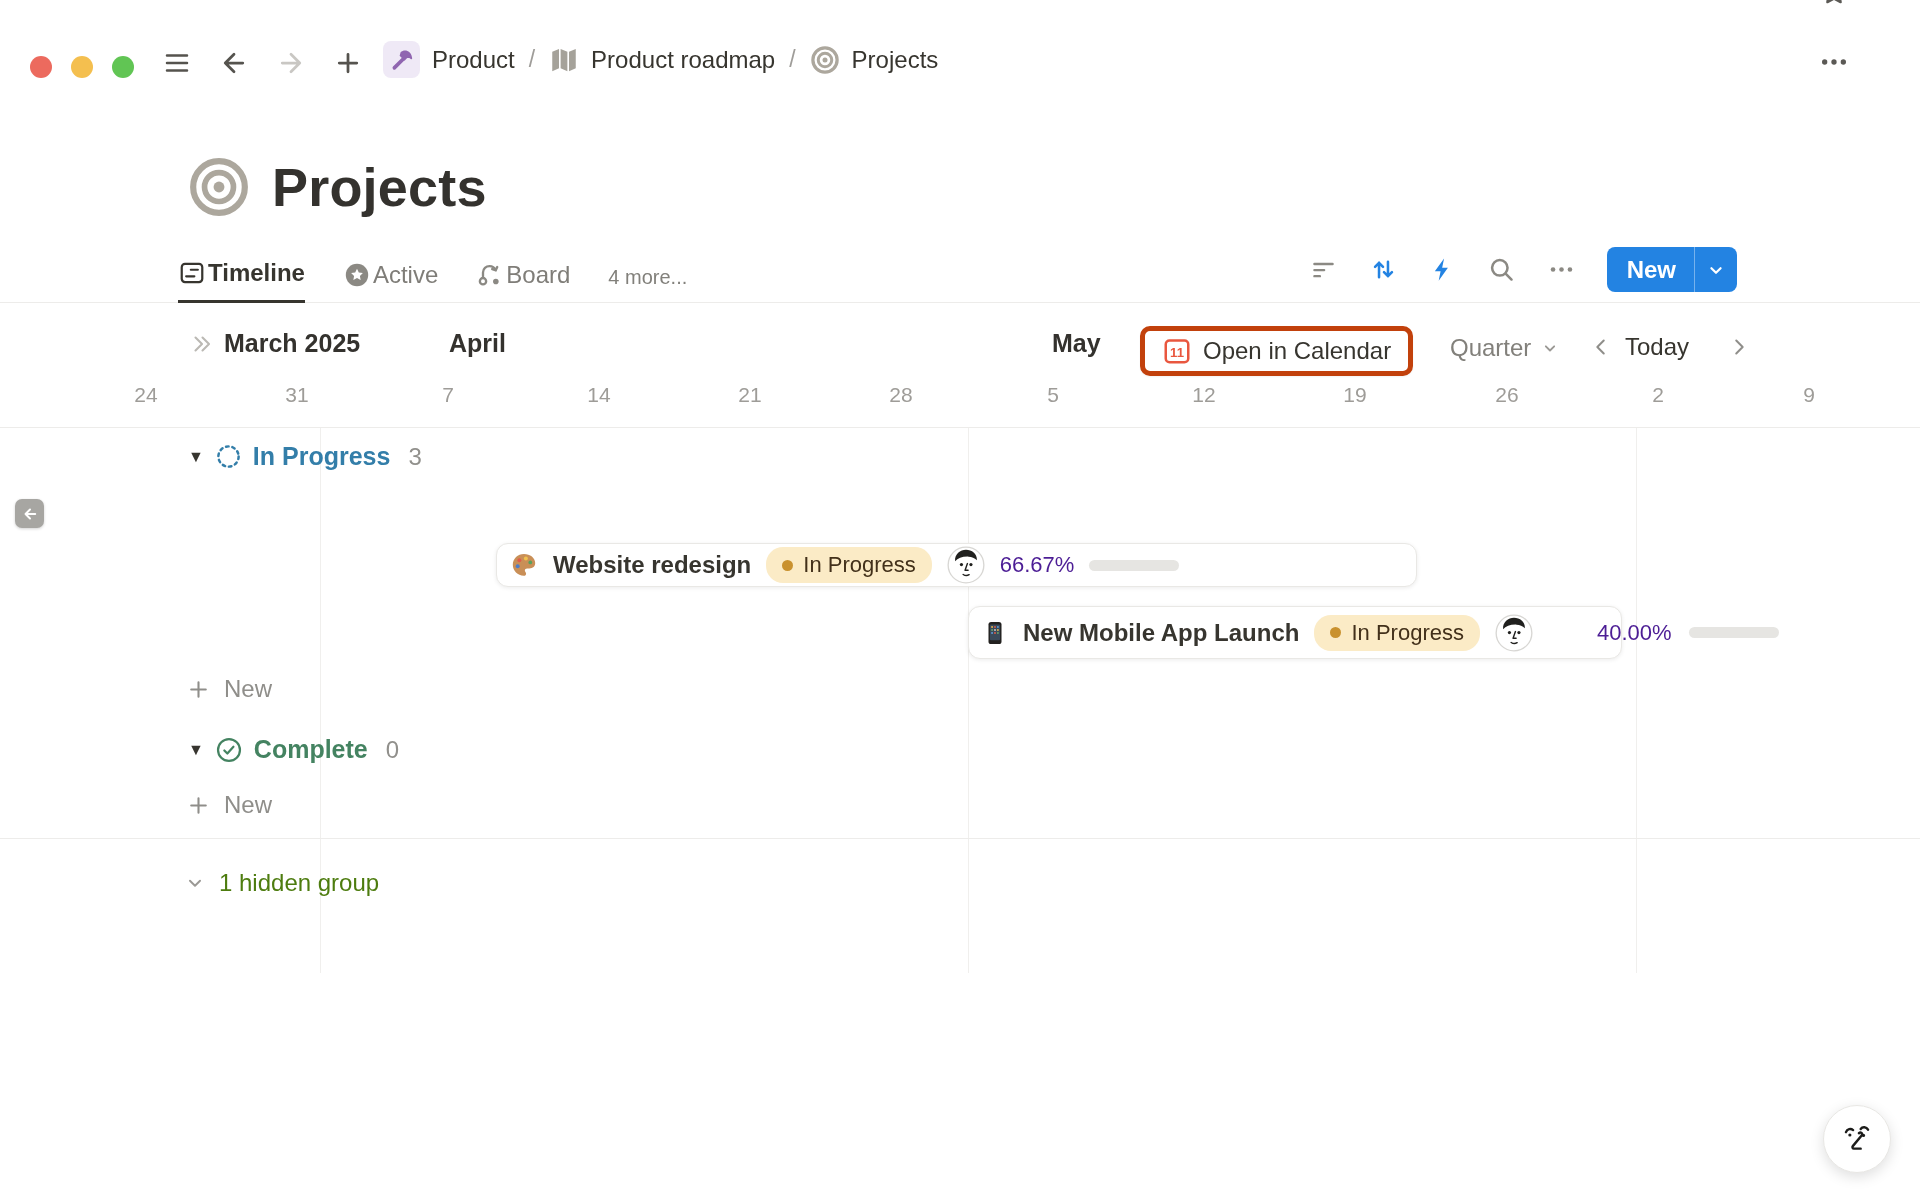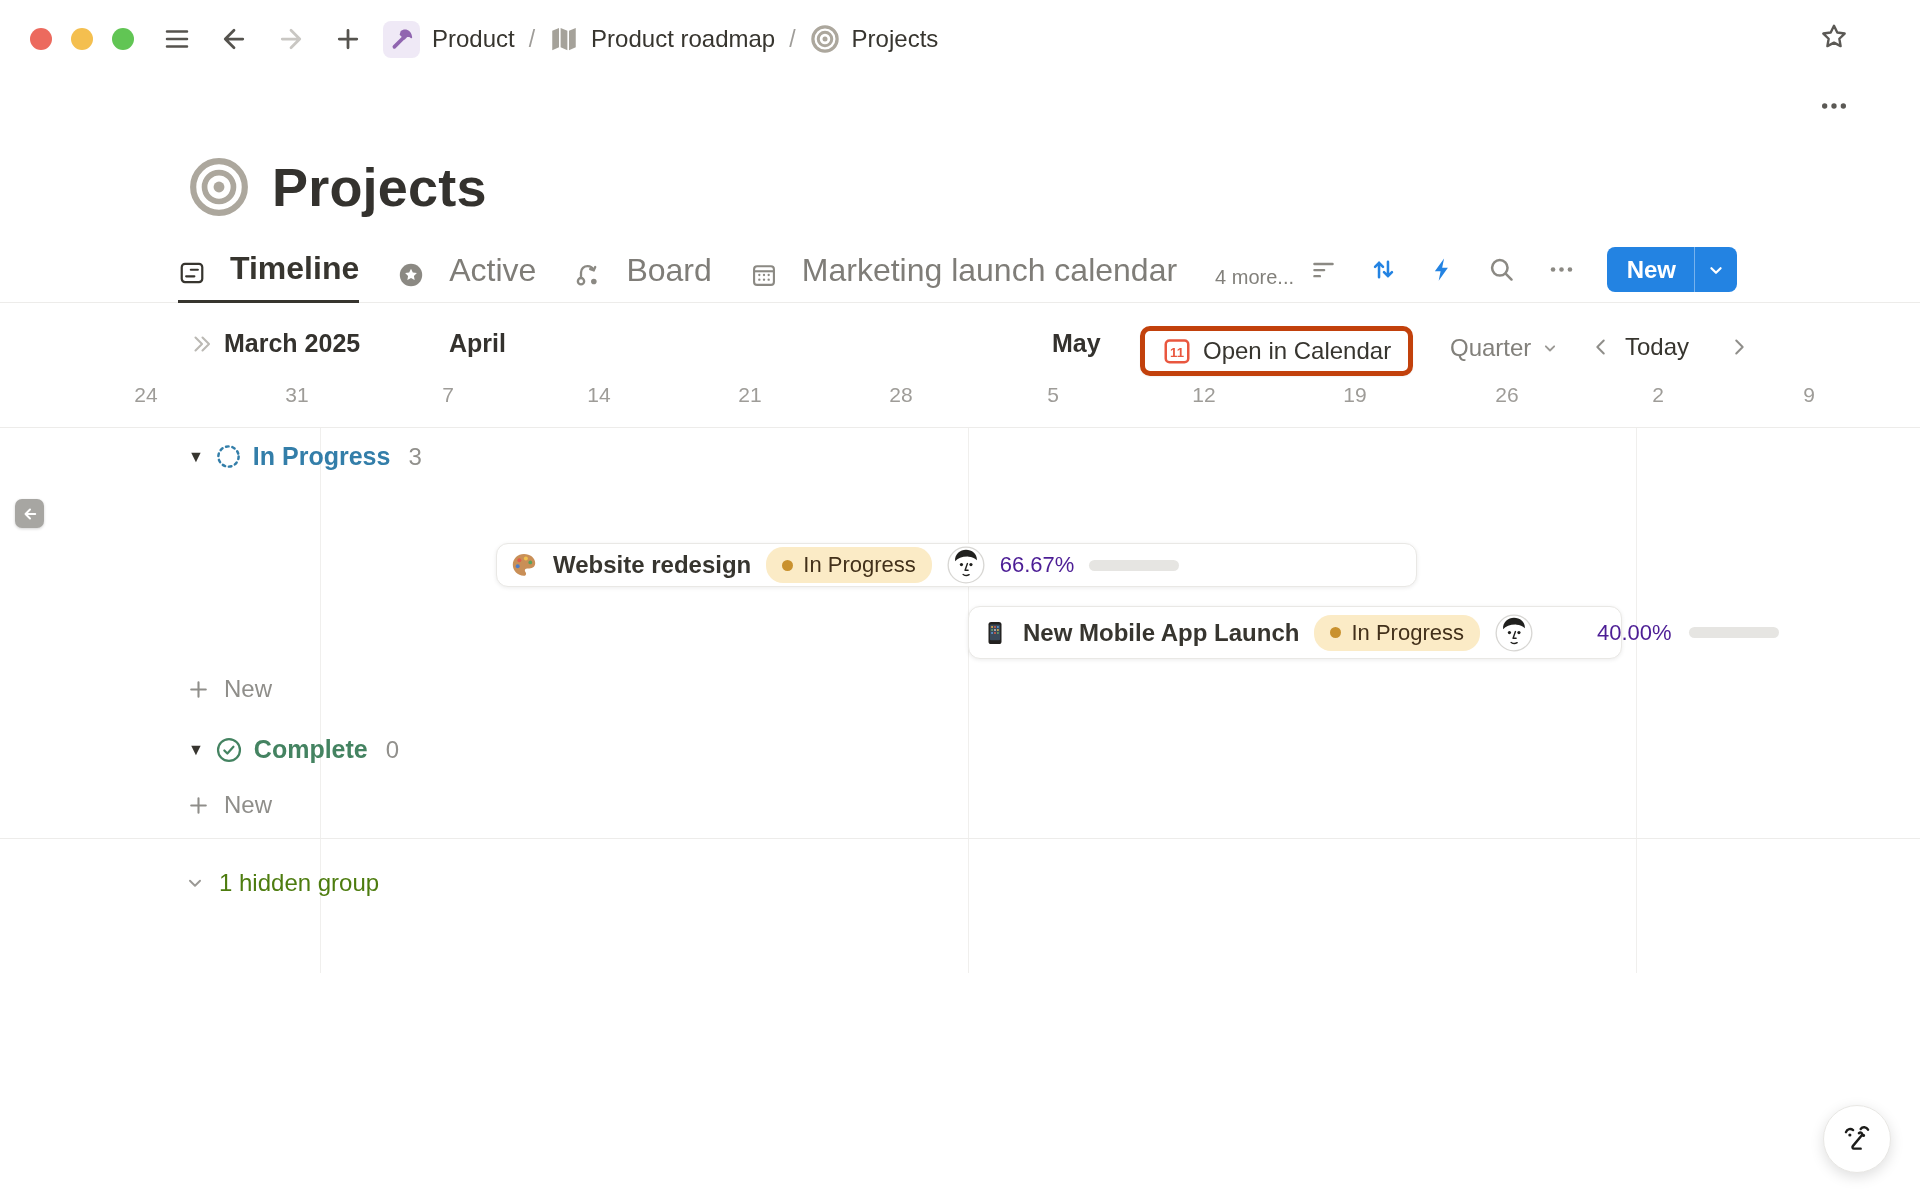--- a/index.html
+++ b/index.html
@@ -5,41 +5,41 @@
   * { margin:0; padding:0; box-sizing:border-box; }
   html,body { width:1920px; height:1200px; overflow:hidden; }
   body {
     background:#fff;
     font-family:"Liberation Sans","DejaVu Sans",sans-serif;
     color:#37352F;
   }
   svg { display:block; }
 
   
-  .titlebar { display:flex; align-items:center; height:78px; padding:0 54px 0 30px; }
+  .titlebar { display:flex; align-items:flex-end; height:78px; padding:0 54px 0 30px; }
   .lights { display:flex; gap:19px; margin-right:28px; }
   .light { width:22px; height:22px; border-radius:50%; }
   .light.red { background:#EC6A5E; }
   .light.yellow { background:#F4BF4F; }
   .light.green { background:#61C554; }
   .tb-icons { display:flex; align-items:center; gap:27px; margin-right:20px; }
   .crumbs { display:flex; align-items:center; gap:13px; font-size:24px; color:#37352F; }
   .crumb { display:flex; align-items:center; gap:12px; cursor:pointer; }
   .chip { width:37px; height:37px; border-radius:8px; background:#EFE9F6; display:flex; align-items:center; justify-content:center; }
   .sep { color:#9F9D99; font-size:23px; padding:0 1px; }
   .tb-right { margin-left:auto; display:flex; align-items:center; gap:37px; font-size:24px;flex-direction:column; }
 
   
   .page-head { display:flex; align-items:center; gap:22px; margin:74px 0 0 188px; height:70px; }
   .page-title { font-size:54px; font-weight:700; letter-spacing:.2px; color:#34322E; }
 
   
   .tabs-row { display:flex; align-items:flex-end; margin-top:33px; height:48px; padding:0 183px 0 178px; border-bottom:1px solid #EDECEA; }
   .tabs { display:flex; align-items:flex-end; gap:38px; }
-  .tab { display:flex; align-items:flex-end; gap:24px; font-size:32px; color:#7F7D78; padding-bottom:13px; cursor:pointer; white-space:nowrap; }
+  .tab { display:flex; align-items:flex-end; gap:2px; font-size:24px; color:#7F7D78; padding-bottom:13px; cursor:pointer; white-space:nowrap; }
   .tab.active { color:#37352F; font-weight:700; border-bottom:3px solid #37352F; margin-bottom:-1px; }
   .tab-more { font-size:20px; color:#82807B; padding-bottom:13px; cursor:pointer; }
   .view-controls { margin-left:auto; display:flex; align-items:center; gap:31px; padding-bottom:10px; }
   .new-btn { display:flex; align-items:center; height:45px; background:#2383E2; border:none; border-radius:8px; color:#fff; font-size:24px; font-weight:600; cursor:pointer; overflow:hidden; font-family:inherit; }
   .new-btn .nb-main { padding:0 18px 0 20px; }
   .new-btn .nb-div { width:1px; align-self:stretch; background:rgba(255,255,255,.38); }
   .new-btn .nb-caret { padding:0 10px; display:flex; align-items:center; }
 
   
   .timeline { position:relative; height:670px; overflow:hidden; }
@@ -186,37 +186,20 @@
       <span>
         <svg width="28" height="28" viewBox="0 0 24 24" fill="none" stroke="#8B8983" stroke-width="2" stroke-linecap="round">
           <path d="M6 13.3V9.8C6 6.5 8.6 4.4 11.6 4.4c2.4 0 4.3 1.3 5.1 3.3"></path>
           <path d="M13.9 6.9l3 1 1.3-2.8"></path>
           <circle cx="6" cy="17.3" r="2.7"></circle>
           <circle cx="17" cy="17.6" r="2.4" fill="#8B8983" stroke="none"></circle>
         </svg>
       </span>
       <span>Board</span>
     </span>
-    <span class="tab">
-      <span>
-        <svg width="28" height="28" viewBox="0 0 24 24" fill="none" stroke="#8B8983" stroke-width="1.8">
-          <rect x="3.5" y="4.5" width="17" height="16" rx="2.6"></rect>
-          <path d="M3.5 8.8h17"></path>
-          <g fill="#8B8983" stroke="none">
-            <circle cx="8" cy="12" r="1"></circle>
-              <circle cx="12" cy="12" r="1"></circle>
-              <circle cx="16" cy="12" r="1"></circle>
-            <circle cx="8" cy="16" r="1"></circle>
-              <circle cx="12" cy="16" r="1"></circle>
-              <circle cx="16" cy="16" r="1"></circle>
-          </g>
-        </svg>
-      </span>
-      <span>Marketing launch calendar</span>
-    </span>
     <span class="tab-more">4 more...</span>
   </div>
   <div class="view-controls">
     <span>
       <svg width="29" height="29" viewBox="0 0 24 24" fill="none" stroke="#8B8983" stroke-width="2" stroke-linecap="round">
           <path d="M4.5 7.5h15M4.5 12.5h8M4.5 17.5h4.5"></path>
         </svg>
     </span>
     <span>
       <svg width="29" height="29" viewBox="0 0 24 24" fill="none" stroke="#2383E2" stroke-width="2.1" stroke-linecap="round" stroke-linejoin="round">

